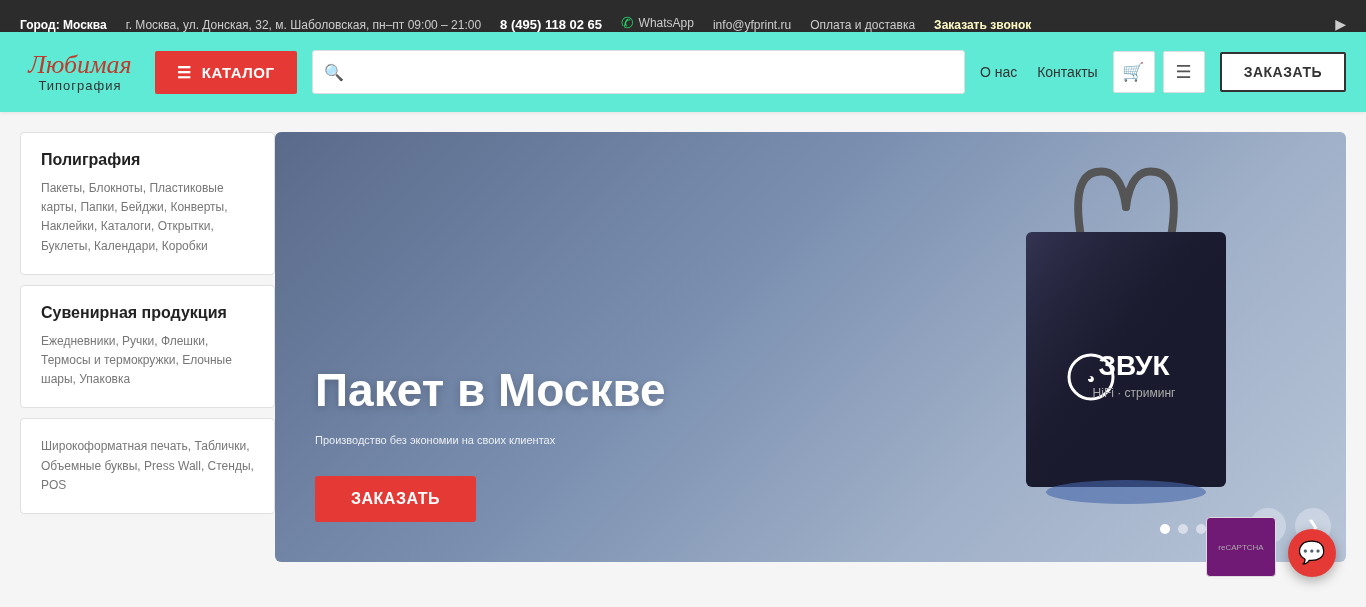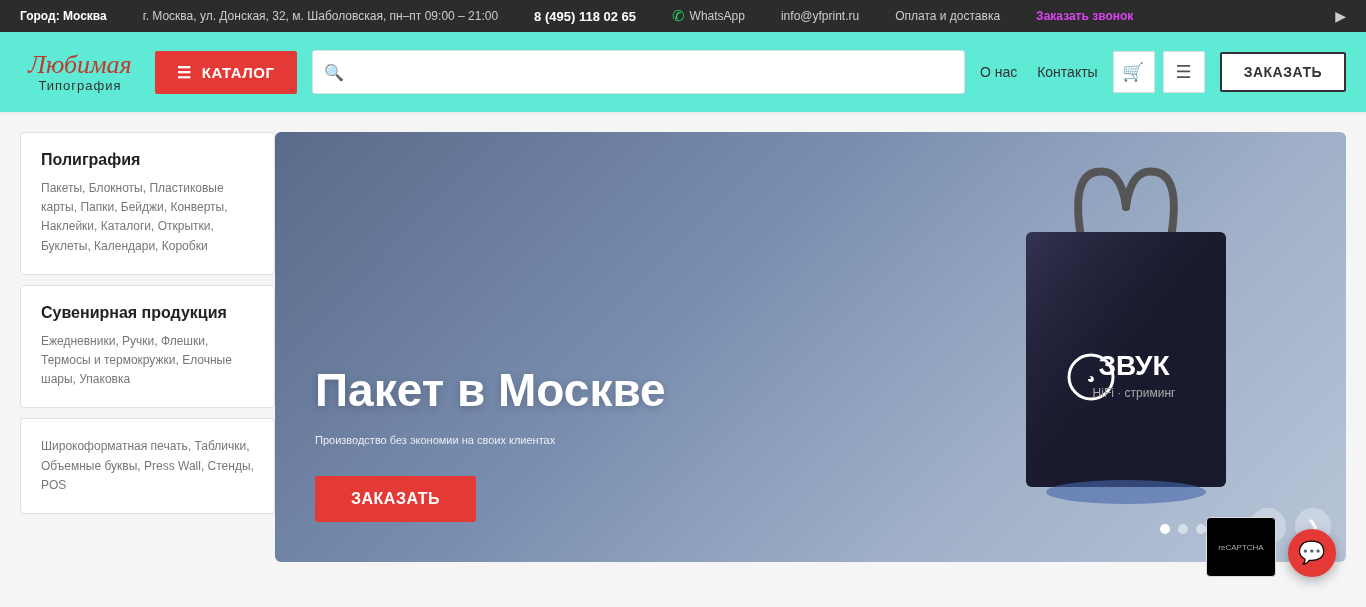--- a/index.html
+++ b/index.html
@@ -4,33 +4,33 @@
   <style>
     * { margin: 0; padding: 0; box-sizing: border-box; }
     body { font-family: Arial, sans-serif; background: #f5f5f5; width: 1366px; overflow-x: hidden; }
 
     
     .top-bar {
       background: #2c2c2c;
       color: #ccc;
       font-size: 12px;
       display: flex;
-      align-items: center;
+      align-items: flex-end;
       padding: 0 20px;
       height: 32px;
-      gap: 36px;
+      gap: 19px;
     }
     .top-bar-city { color: #fff; font-weight: bold; }
     .top-bar-address { color: #ccc; }
     .top-bar-phone { color: #fff; font-weight: bold; font-size: 13px; }
     .top-bar-whatsapp { display: flex; align-items: center; gap: 5px; color: #ccc; }
     .whatsapp-icon { color: #25d366; font-size: 15px; }
     .top-bar-email { color: #ccc; }
     .top-bar-delivery { color: #ccc; }
-    .top-bar-callback { color: #d946ef; font-weight: bold; }
+    .top-bar-callback { color: #fef9c3; font-weight: bold; }
     .top-bar-youtube { color: #ccc; font-size: 14px; margin-left: auto; }
 
     
     .header {
       background: #5eead4;
       display: flex;
       align-items: center;
       padding: 10px 20px;
       height: 80px;
       gap: 15px;
@@ -269,21 +269,21 @@
       cursor: pointer;
       box-shadow: 0 4px 12px rgba(0,0,0,0.3);
       z-index: 999;
     }
 
     
     .recaptcha-badge {
       position: fixed;
       bottom: 30px;
       right: 90px;
-      background: #000000;
+      background: #701a75;
       border: 1px solid #ddd;
       border-radius: 4px;
       width: 70px;
       height: 60px;
       display: flex;
       flex-direction: column;
       align-items: center;
       justify-content: center;
       font-size: 8px;
       color: #999;

